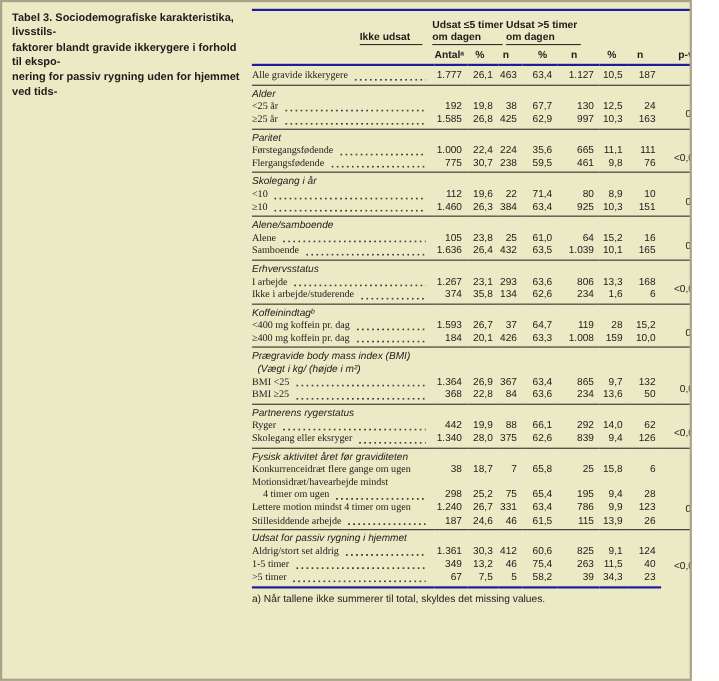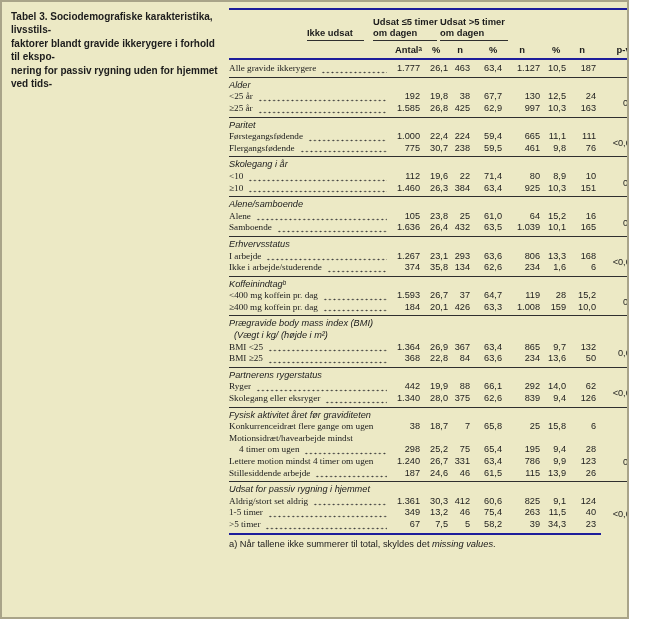--- a/index.html
+++ b/index.html
@@ -9,21 +9,21 @@
     overflow:hidden;color:var(--text,#1c1c1c);
     font-family:"Liberation Sans","DejaVu Sans",sans-serif;
   }
   .caption{position:absolute;left:9px;top:8px;width:214px;font-size:10px;line-height:13.4px;font-weight:bold;}
   .cap-title{font-weight:bold;}
   .table-wrap{position:absolute;left:227px;top:6px;width:423px;}
   .top-rule{height:2px;background:var(--navy,#1d1d9b);}
   .groups{display:flex;align-items:flex-end;padding-top:7px;}
   .group{border-bottom:1px solid var(--rule,#2f2f2f);padding-bottom:2px;font-weight:bold;
          font-size:9.4px;line-height:10.6px;white-space:nowrap;box-sizing:border-box;}
-  .g1{margin-left:78px;width:57px;}
+  .g1{margin-left:98px;width:57px;}
   .g2{margin-left:9px;width:64px;}
   .g3{margin-left:3px;width:68px;}
   table{width:423px;border-collapse:collapse;table-layout:fixed;}
   thead th{font-size:9.4px;font-weight:bold;text-align:right;vertical-align:bottom;
            padding:3px 4px 3px 0;border-bottom:2px solid var(--navy,#1d1d9b);white-space:nowrap;}
   th.h-antal{padding-right:3px;}
   th.h-pct{text-align:left;padding-left:7px;padding-right:0;}
   th.h-pct2{padding-left:14px;}
   th.h-n{text-align:center;padding-right:8px;}
   th.h-p{padding-right:1px;}
@@ -37,21 +37,21 @@
   tr.lastrow>td{border-bottom:2.5px solid var(--navy,#1d1d9b);}
   td.lbl{overflow:hidden;}
   .lbl-inner{display:flex;align-items:baseline;font-family:Liberation Serif, serif;}
   .txt{white-space:nowrap;}
   .txt.ind{padding-left:10px;}
   .hind{padding-left:5px;}
   .dots{flex:1;min-width:6px;height:3px;align-self:flex-end;margin:0 8px 1px 5px;
         background-image:radial-gradient(circle,#3b3b3b 0.8px,transparent 1.05px);
         background-size:4.6px 3px;background-repeat:repeat-x;background-position:left bottom;}
   .footnotes{margin-top:4px;font-size:9.3px;line-height:11.8px;width:423px;}
-  .footnotes .it{font-style:italic;margin-top:31px;}
+  .footnotes .it{margin-top:31px;}
 </style>
 </head>
 <body>
 
 <div class="page" id="pg" style="--bg: #ece9c5; --edge: #a9a489; --navy: #1d1d9b; --rule: #2f2f2f; --text: #1c1c1c;">
   <div class="caption" id="caption">
       <div><span class="cap-title">Tabel 3. </span>Sociodemografiske karakteristika, livsstils-</div>
       <div>faktorer blandt gravide ikkerygere i forhold til ekspo-</div>
       <div>nering for passiv rygning uden for hjemmet ved tids-</div>
     </div>
@@ -152,21 +152,21 @@
           <tr>
             <td class="lbl">
               <div class="lbl-inner">
                 <span class="txt">Førstegangsfødende</span>
                 <span class="dots"></span>
               </div>
             </td>
             <td class="num">1.000</td>
             <td class="num">22,4</td>
             <td class="num">224</td>
-            <td class="num">59,4</td>
+            <td class="num">35,6</td>
             <td class="num">665</td>
             <td class="num">11,1</td>
             <td class="num">111</td>
             <td class="pcell" rowspan="2">&lt;0,001</td>
           </tr>
           <tr class="seclast">
             <td class="lbl">
               <div class="lbl-inner">
                 <span class="txt">Flergangsfødende</span>
                 <span class="dots"></span>

